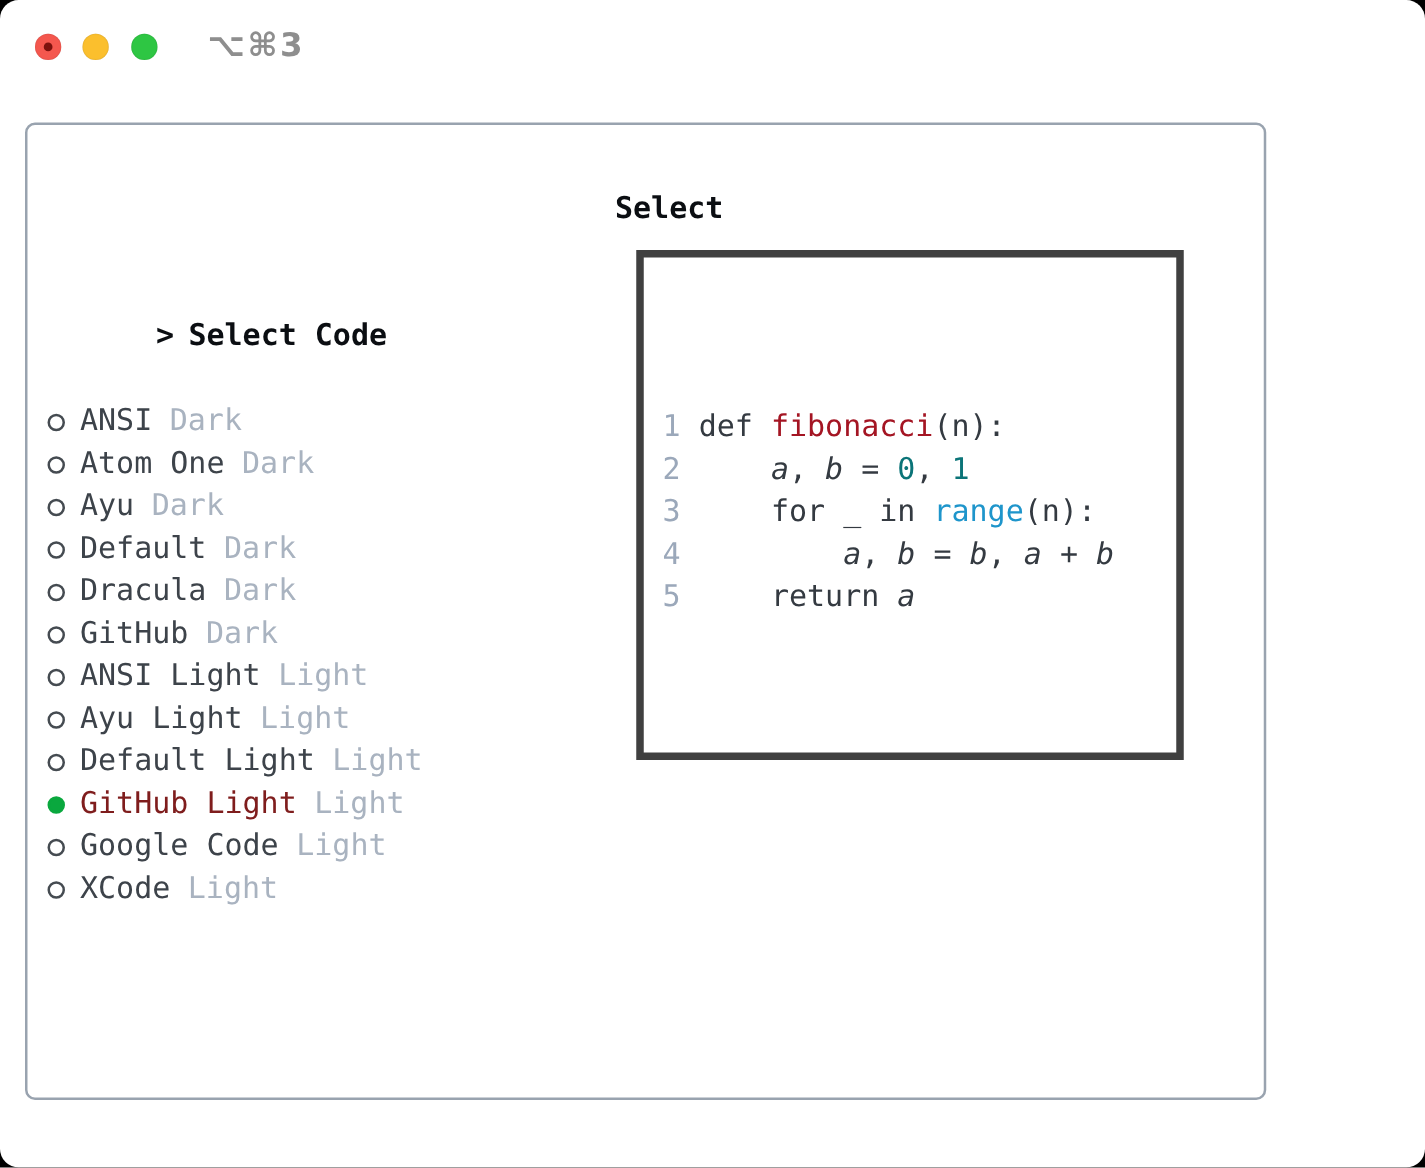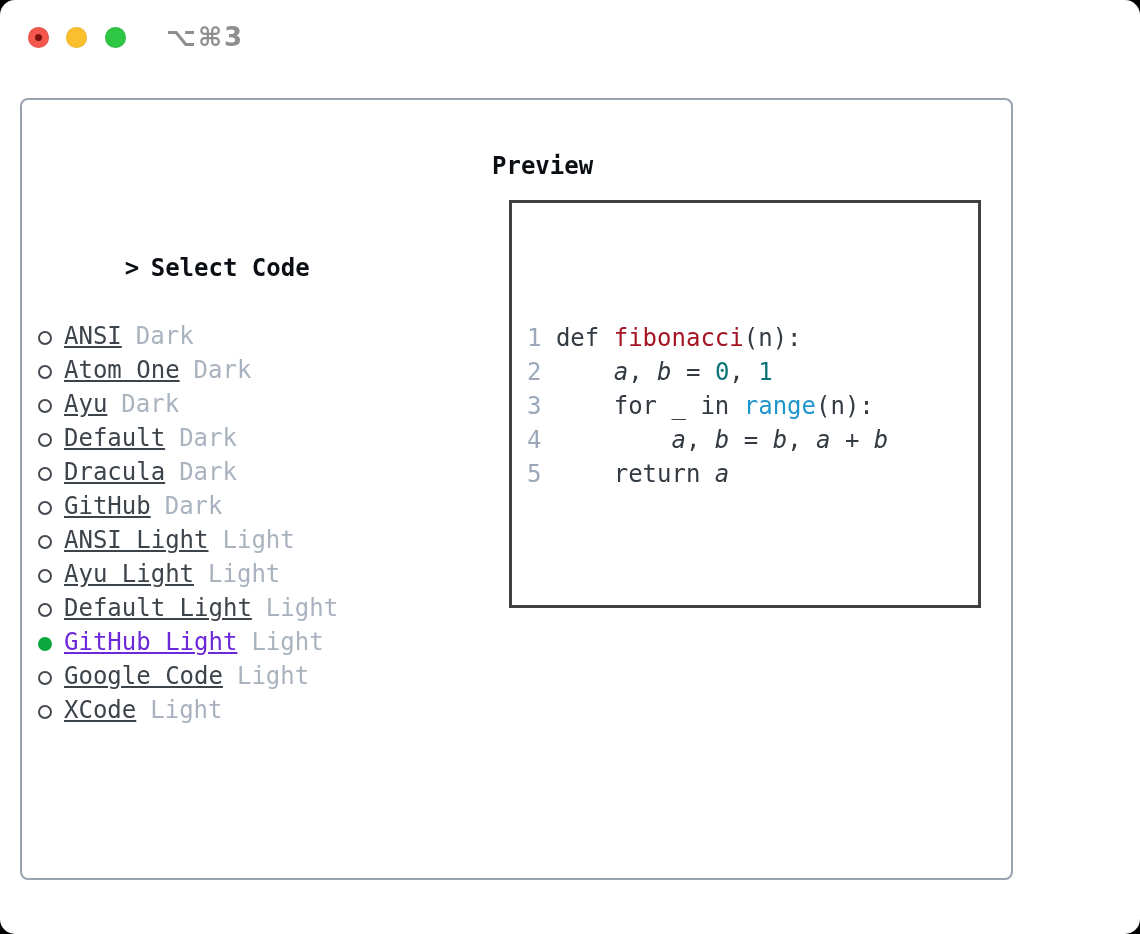--- a/index.html
+++ b/index.html
@@ -26,30 +26,30 @@
     border:2px solid #99a3af;border-radius:8px;box-sizing:border-box;background:#fff;}
 
   .left-col{position:absolute;left:38px;top:149px;font-size:24px;line-height:34px;white-space:pre;}
   .row{height:34px;}
   .icon-cell{display:inline-block;width:26px;}
   .icon{display:inline-block;width:14px;height:14px;border-radius:50%;box-sizing:border-box;
     margin-right:12px;vertical-align:-1px;}
   .icon-unsel{border:2px solid #454b51;background:transparent;}
   .icon-sel{background:#0aa83e;border:2px solid #0aa83e;}
   .hdr{font-weight:700;color:#0b0e12;}
-  .tname{color:#3d434a;text-decoration:underline;}
-  .green{color:#6d28d9;}
+  .tname{color:#3d434a;}
+  .green{color:#7f1d1d;}
   .tvariant{color:#a9b3c0;margin-left:14px;}
   .spacer{height:34px;}
 
   
   .preview-title{position:absolute;left:492px;top:149px;font-size:24px;line-height:34px;
     font-weight:700;color:#0b0e12;}
-  .preview-box{position:absolute;left:509px;top:200px;width:472px;height:408px;
-    border:3px solid #404040;box-sizing:border-box;background:#fff;
+  .preview-box{position:absolute;left:509px;top:200px;width:438px;height:408px;
+    border:6px solid #404040;box-sizing:border-box;background:#fff;
     padding:50px 0 0 15px;font-size:24px;line-height:34px;white-space:pre;overflow:hidden;}
   .cline{height:34px;}
   .ln{color:#9ba8ba;}
   .tk-code{color:#343a41;}
   .tk-func{color:#a41523;}
   .tk-num{color:#0b7478;}
   .tk-builtin{color:#1e95cb;text-align:center;}
   .tk-var{color:#343a41;font-style:italic;}
 </style>
 </head>
@@ -74,20 +74,20 @@
     <div class="spacer"></div>
     <div class="row">
       <span class="icon-cell"></span>
     </div>
     
     
     
     
   </div>
 
-  <div class="preview-title">Preview</div>
+  <div class="preview-title">Select</div>
   <div class="preview-box">
     <div id="code-block"><div class="cline"><span class="ln">1 </span><span class="tk-code">def </span><span class="tk-func">fibonacci</span><span class="tk-code">(n):</span></div><div class="cline"><span class="ln">2 </span><span class="tk-code">    </span><span class="tk-var">a</span><span class="tk-code">, </span><span class="tk-var">b</span><span class="tk-code"> = </span><span class="tk-num">0</span><span class="tk-code">, </span><span class="tk-num">1</span></div><div class="cline"><span class="ln">3 </span><span class="tk-code">    for _ in </span><span class="tk-builtin">range</span><span class="tk-code">(n):</span></div><div class="cline"><span class="ln">4 </span><span class="tk-code">        </span><span class="tk-var">a</span><span class="tk-code">, </span><span class="tk-var">b</span><span class="tk-code"> = </span><span class="tk-var">b</span><span class="tk-code">, </span><span class="tk-var">a</span><span class="tk-code"> + </span><span class="tk-var">b</span></div><div class="cline"><span class="ln">5 </span><span class="tk-code">    return </span><span class="tk-var">a</span></div></div>
     <div class="spacer"></div>
     
   </div>
 
 </div>
 
 </body></html>

